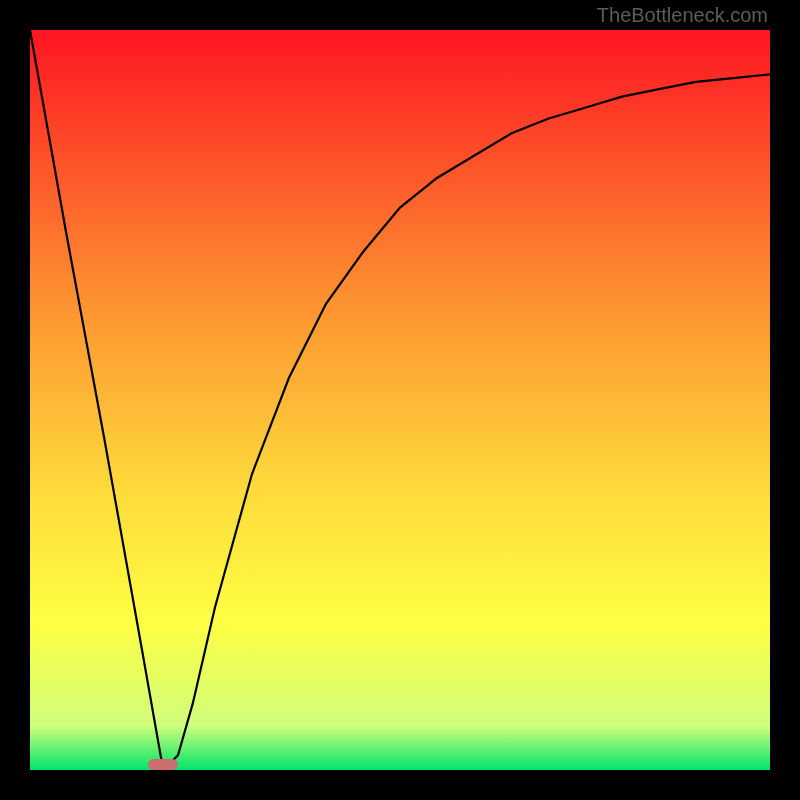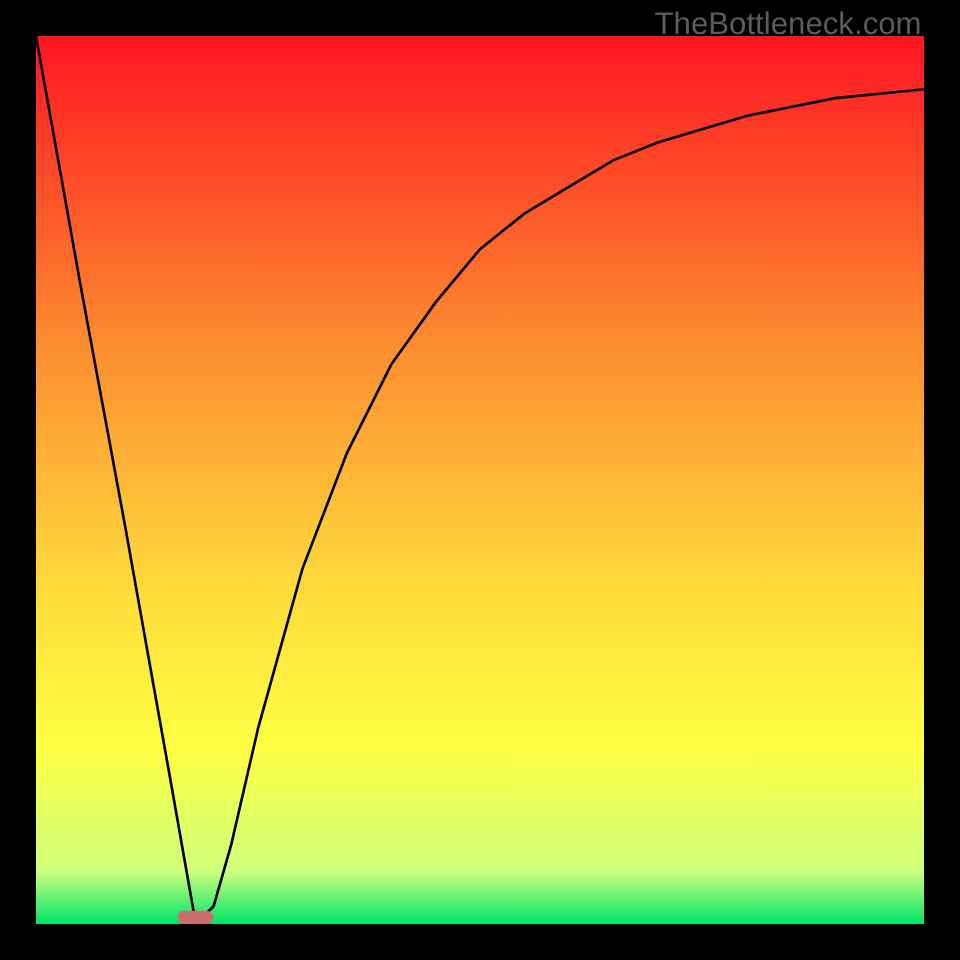--- a/index.html
+++ b/index.html
@@ -24,21 +24,21 @@
     left: 0;
     top: 0;
     width: 740px;
     height: 740px;
   }
   .watermark {
     position: absolute;
     top: 4px;
     right: 32px;
     color: #5c5c5c;
-    font-size: 26px;
+    font-size: 20px;
     font-weight: 500;
     letter-spacing: 0px;
   }
   .marker {
     position: absolute;
     background: #cc6e6f;
     border-radius: 8px;
   }
 </style>
 </head>

